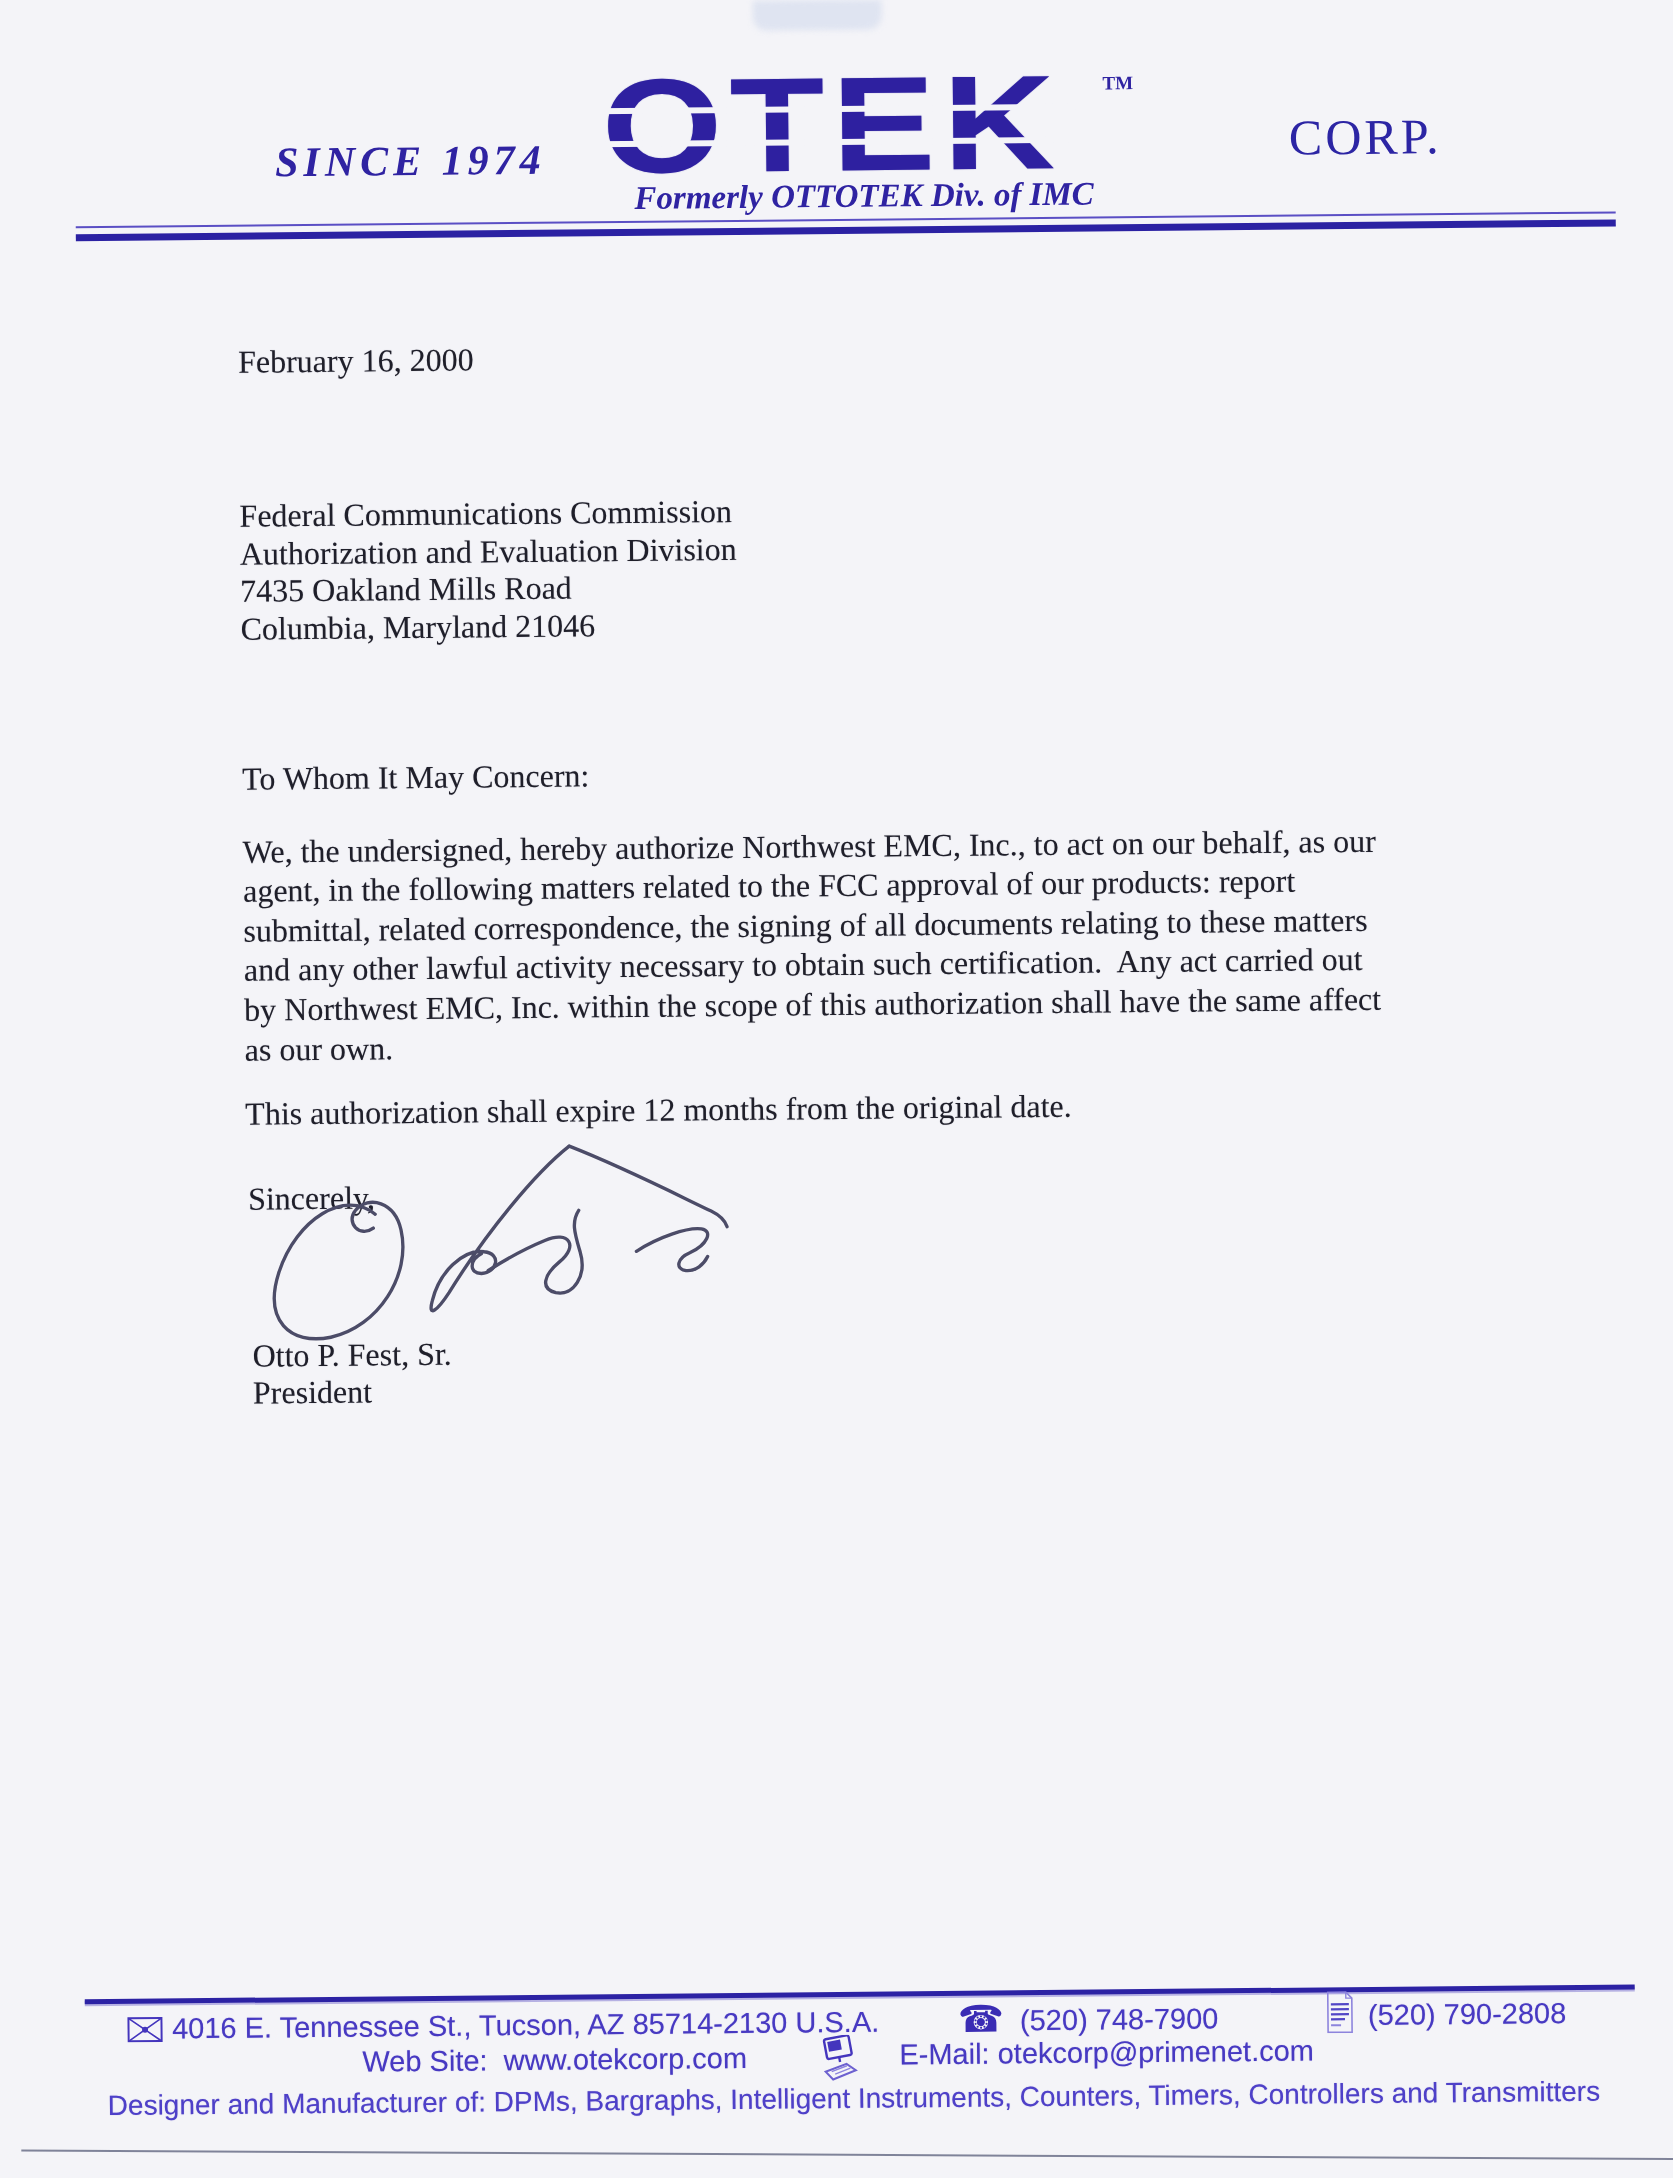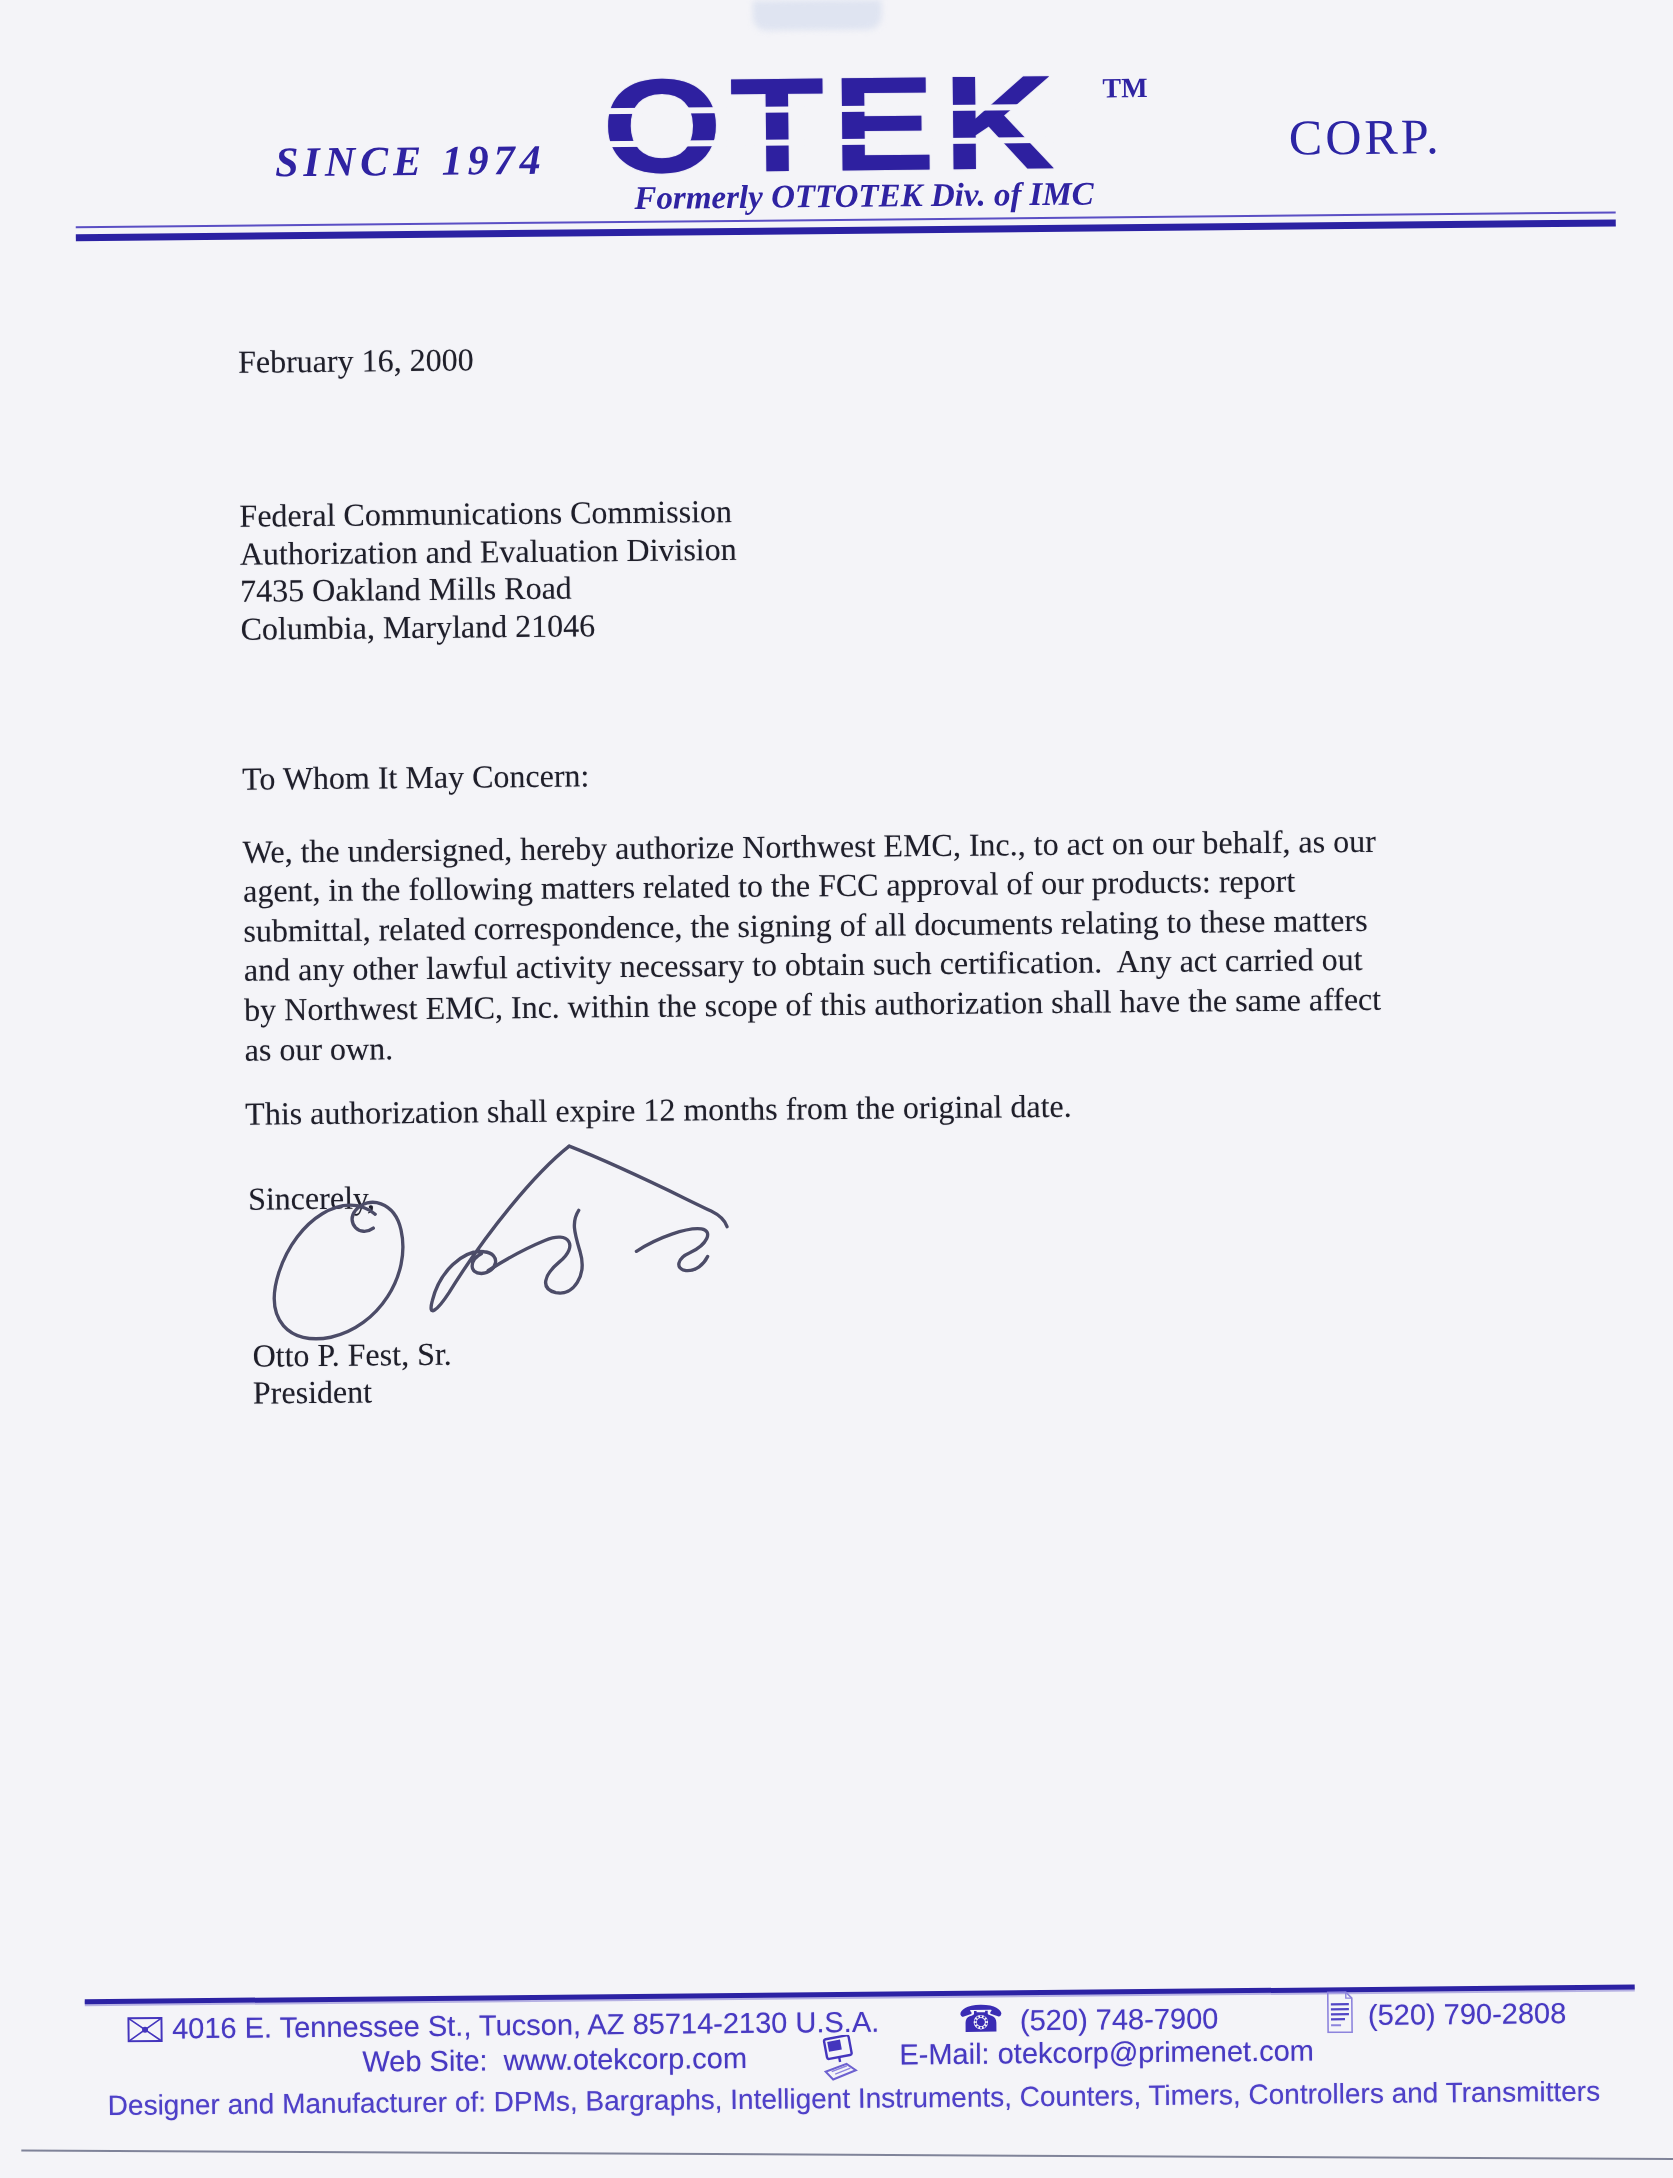--- a/index.html
+++ b/index.html
@@ -32,21 +32,21 @@
     transform:scale(1.24,1.07);transform-origin:left top;
     text-shadow:0 0 1px rgba(46,32,160,.5);
   }
   .logo-stripe{
     left:604px;width:487px;height:6px;
     background:#f4f4f8;
   }
   .tm{
     left:1111px;top:75px;
     font-family:"Liberation Serif",serif;
-    font-weight:bold;font-size:28px;color:#2f23a2;
+    font-weight:bold;font-size:19px;color:#2f23a2;
   }
   .corp{
     left:1297px;top:113px;
     font-family:"Liberation Serif",serif;
     font-size:50px;letter-spacing:3px;color:#2c25a4;
   }
   .formerly{
     left:642px;top:178px;
     font-family:"Liberation Serif",serif;
     font-style:italic;font-weight:bold;

